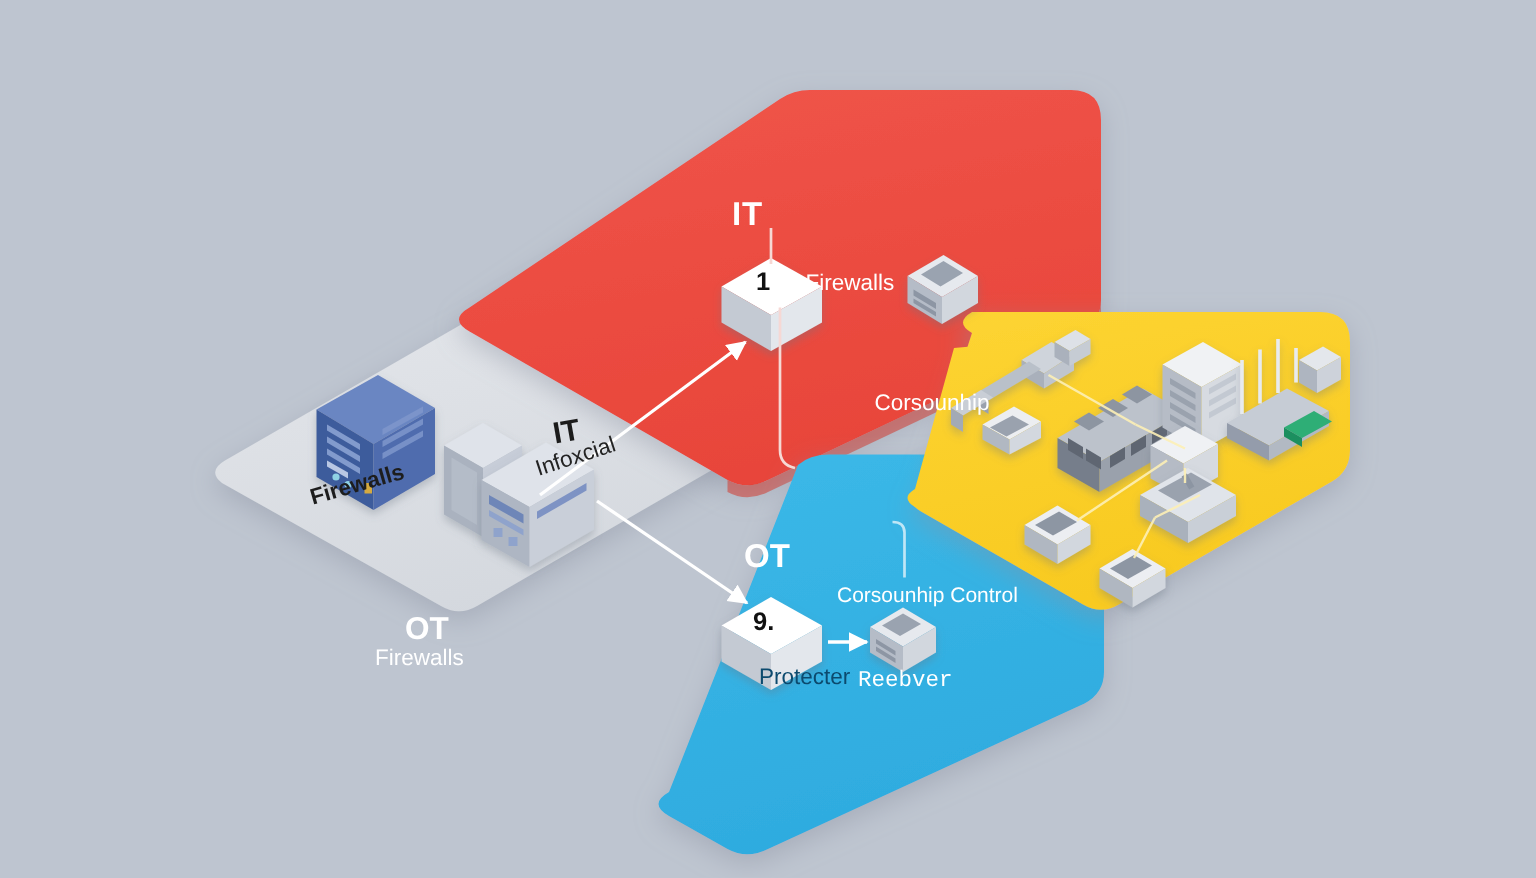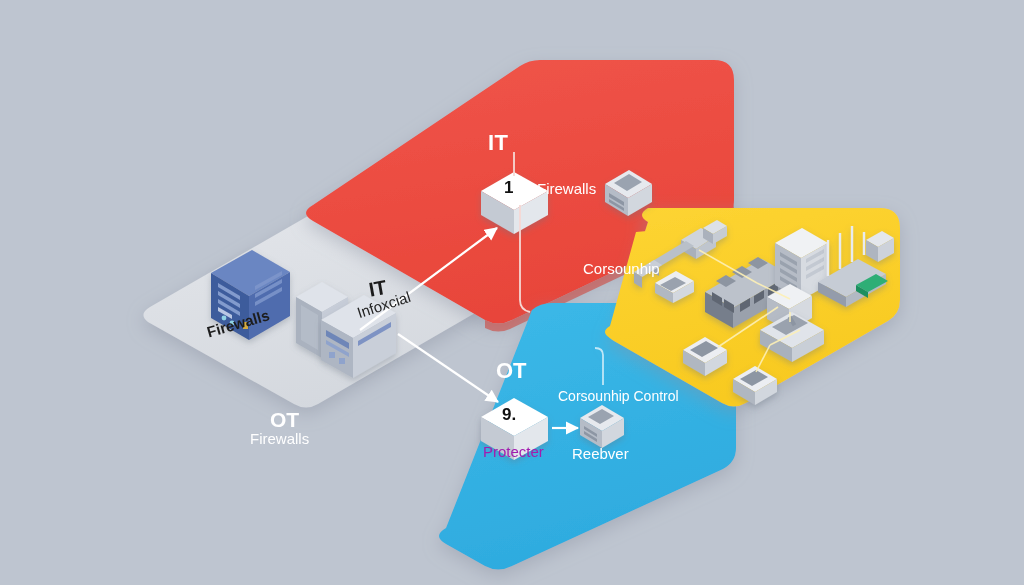--- a/index.html
+++ b/index.html
@@ -14,22 +14,22 @@
   .lbl-it-title{
     left:488px;top:130px;font-size:22px;font-weight:bold;color:#ffffff;
     letter-spacing:.5px;
   }
   .lbl-firewalls-red{left:537px;top:180px;font-size:15px;color:#ffffff;}
   .lbl-corsounhip{left:583px;top:216px;font-size:15px;color:#ffffff;margin-top:44px;}
   .lbl-ot-title{
     left:496px;top:358px;font-size:22px;font-weight:bold;color:#ffffff;
   }
   .lbl-industrial{left:558px;top:388px;font-size:14px;color:#ffffff;}
-  .lbl-protecter{left:483px;top:443px;font-size:15px;color:#a21caf;text-align:center;}
-  .lbl-reebver{left:572px;top:445px;font-size:15px;color:#ffffff;}
+  .lbl-protecter{left:506px;top:443px;font-size:15px;color:#0c4a6e;text-align:center;}
+  .lbl-reebver{left:572px;top:445px;font-size:15px;color:#ffffff;font-family:Liberation Mono, monospace;}
   .lbl-it-info-title{
     left:367px;top:279px;font-size:20px;font-weight:bold;color:#1b1b1b;
     transform:rotate(-10deg);transform-origin:left top;
   }
   .lbl-it-info-sub{
     left:355px;top:305px;font-size:15px;color:#232323;
     transform:rotate(-18deg);transform-origin:left top;
   }
   .lbl-firewalls-dark{
     left:205px;top:324px;font-size:15px;font-weight:bold;color:#1d1d1d;

